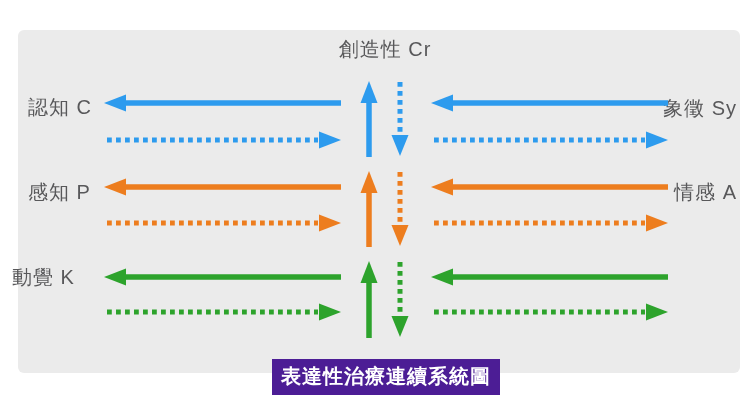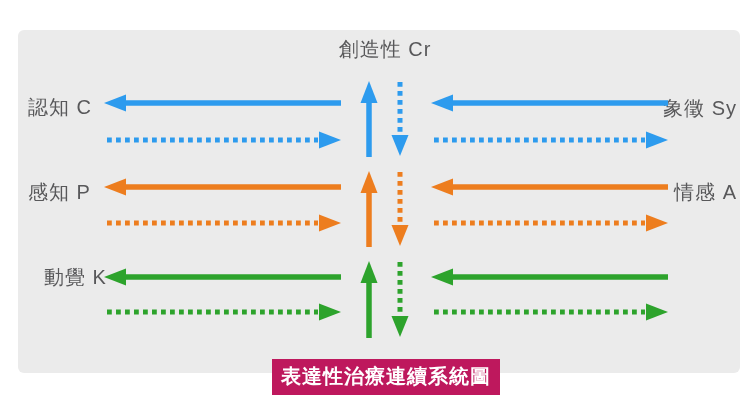--- a/index.html
+++ b/index.html
@@ -19,41 +19,41 @@
     position:absolute;color:#58585a;font-size:20px;line-height:20px;
     white-space:nowrap;transform:translateY(-50%);letter-spacing:1px;
   }
   .lbl.right{}
   .title{
     position:absolute;left:385px;top:49px;transform:translate(-50%,-50%);
     color:#58585a;font-size:20px;white-space:nowrap;letter-spacing:1px;
   }
   .caption{
     position:absolute;left:386px;top:377px;transform:translate(-50%,-50%);
-    background:#be185d;color:#ffffff;font-size:20px;font-weight:bold;
+    background:#4c1d95;color:#ffffff;font-size:20px;font-weight:bold;
     padding:4px 9px 5px 9px;white-space:nowrap;letter-spacing:1px;
   }
   
   .blue-s{stroke:#2d9bee;}   .blue-f{fill:#2d9bee;}
   .orange-s{stroke:#ed7d1e;} .orange-f{fill:#ed7d1e;}
   .green-s{stroke:#2da32c;}  .green-f{fill:#2da32c;}
   .solid{stroke-width:5.5;fill:none;}
   .dotted{stroke-width:5;fill:none;stroke-dasharray:4.8 4.2;}
 </style>
 </head>
 <body>
 
 <div class="stage">
   <div class="panel"></div>
 
   <div class="title">創造性 Cr</div>
 
   <div class="lbl" style="left:28px;top:192px;">感知 P</div>
   <div class="lbl" style="left:28px;top:107px;">認知 C</div>
-  <div class="lbl" style="left:44px;top:277px;">動覺 K</div>
+  <div class="lbl" style="left:12px;top:277px;">動覺 K</div>
 
   <div class="lbl right" style="right:3px;top:108px;">象徵 Sy</div>
   <div class="lbl right" style="right:3px;top:192px;margin-left:43px;">情感 A</div>
 
   <svg class="arrow-svg" viewBox="0 0 740 416" xmlns="http://www.w3.org/2000/svg">
 
     <g>
 
       <line class="blue-s solid" x1="125" y1="103" x2="341" y2="103"></line>
       <polygon class="blue-f" points="104,103 126,94.5 126,111.5"></polygon>

